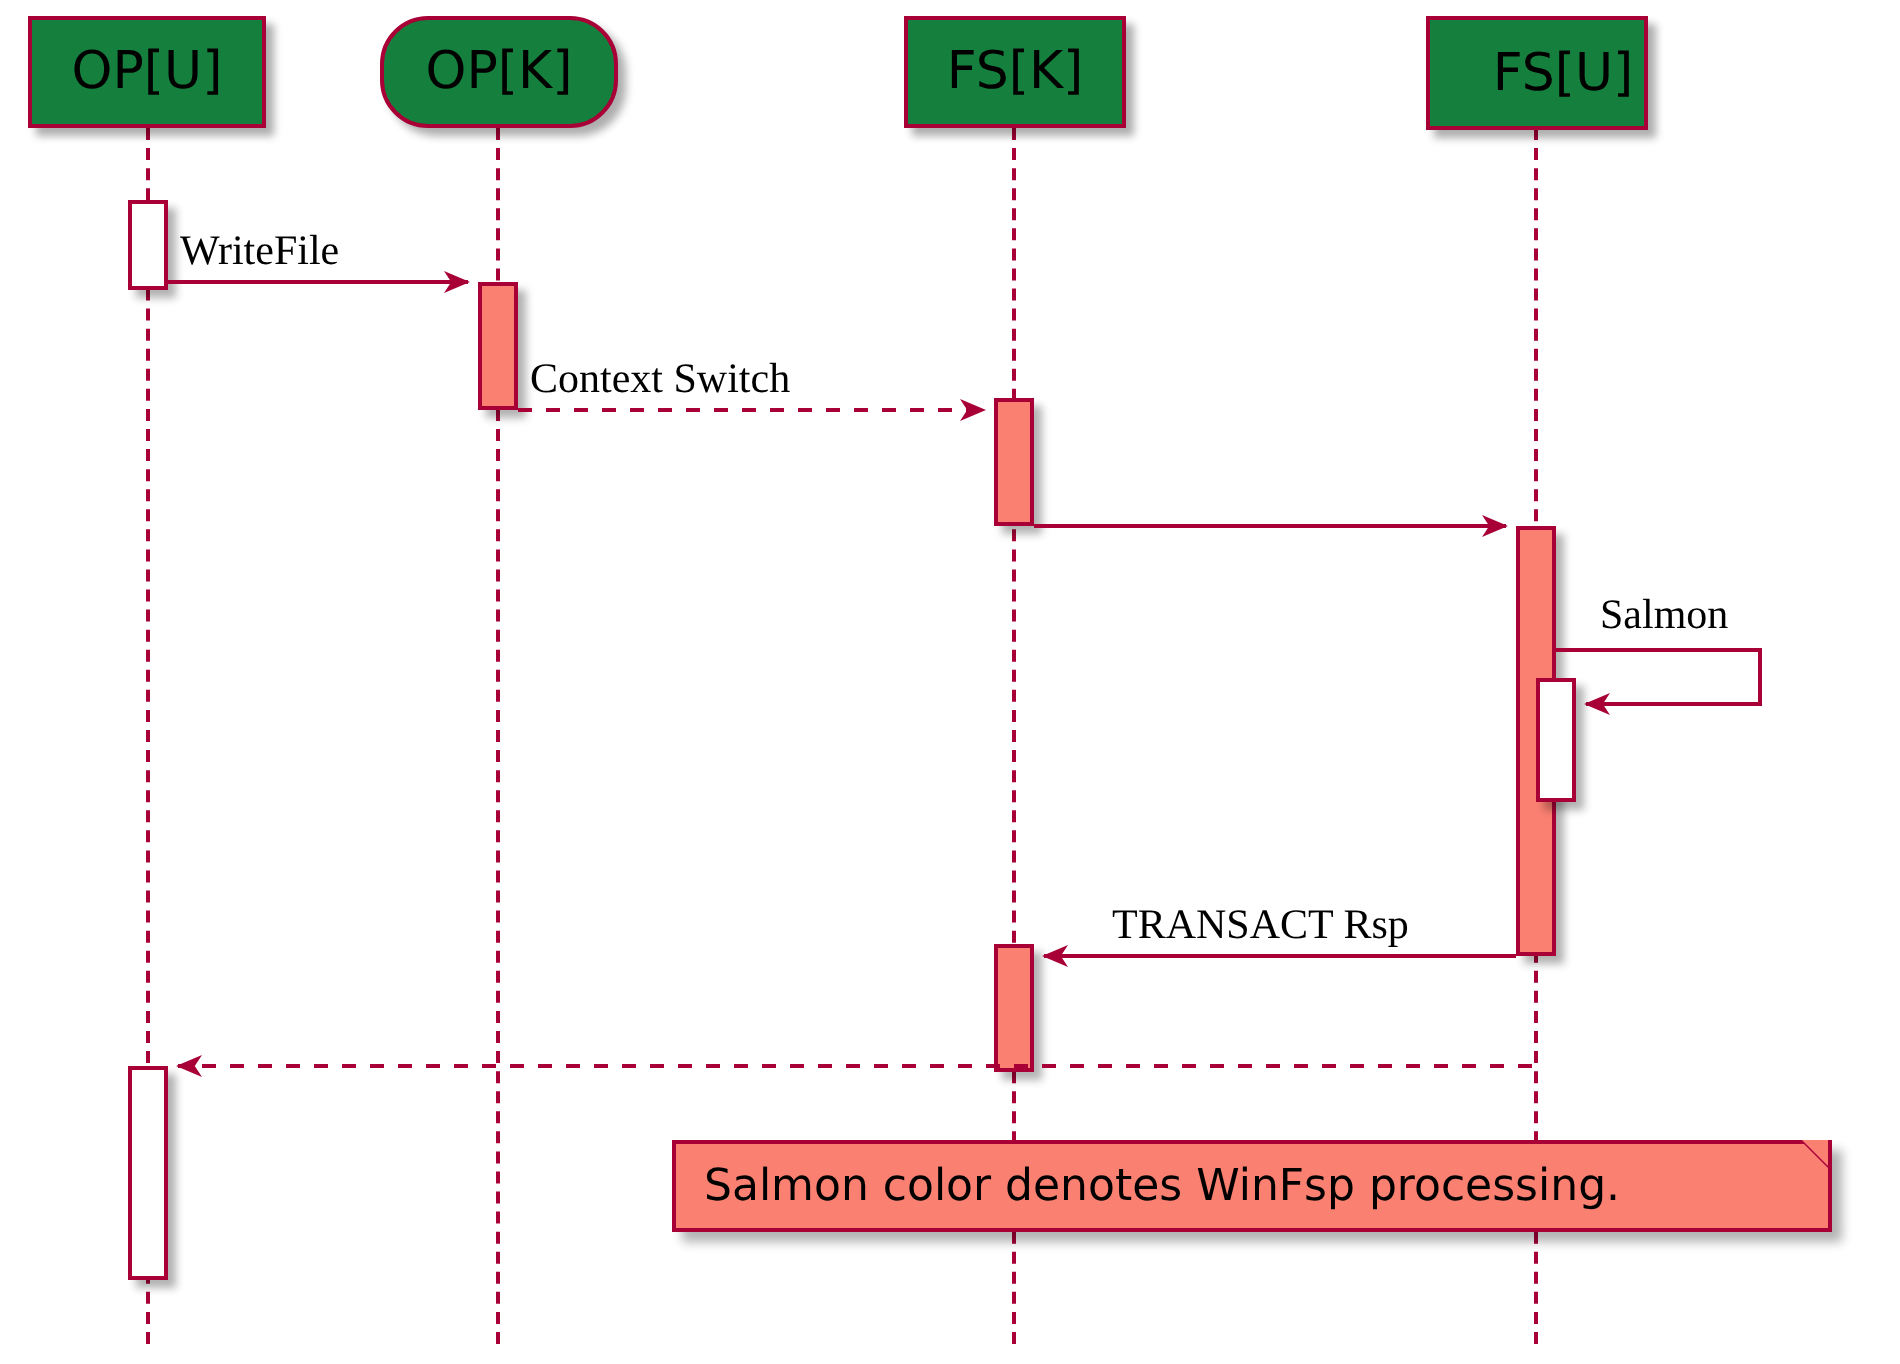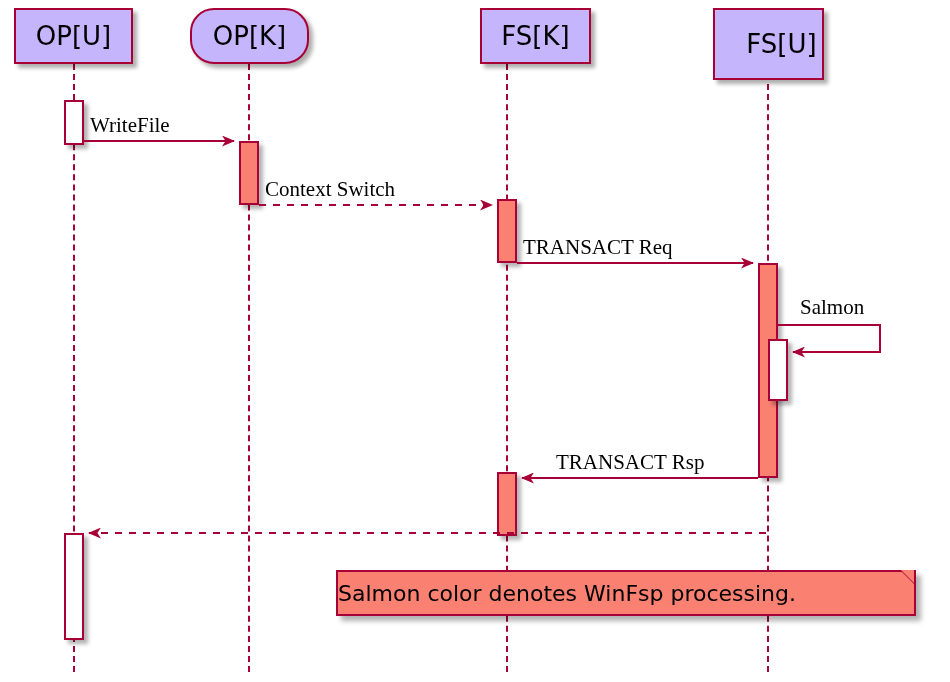--- a/index.html
+++ b/index.html
@@ -13,21 +13,21 @@
     overflow: hidden;
     font-family: "DejaVu Sans", sans-serif;
   }
   #diagram {
     position: absolute;
     left: 0; top: 0;
     width: 950px; height: 682px;
   }
   .lifeline-box {
     position: absolute;
-    background: #c4b5fd;
+    background: #15803d;
     border: 2px solid #A80036;
     box-shadow: 4px 4px 4px rgba(0,0,0,0.32);
     display: flex;
     align-items: center;
     justify-content: center;
     color: #000000;
     font-size: 26px;
     font-family: "DejaVu Sans", sans-serif;
     line-height: 1;
     white-space: nowrap;
@@ -55,20 +55,21 @@
   .note {
     position: absolute;
     background: #FA8072;
     border: 2px solid #A80036;
     box-shadow: 5px 5px 5px rgba(0,0,0,0.30);
     color: #000000;
     font-size: 22px;
     font-family: "DejaVu Sans", sans-serif;
     display: flex;
     align-items: center;
+    padding-left: 14px;
     white-space: nowrap;
   }
   .note-fold {
     position: absolute;
     width: 0; height: 0;
     border-left: 16px solid transparent;
     border-top: 16px solid #A80036;
   }
   .note-fold-inner {
     position: absolute;
@@ -92,24 +93,24 @@
   <div class="lifeline-line" style="left:248px; top:64px; height:608px;"></div>
   <div class="lifeline-line" style="left:506px; top:64px; height:608px;"></div>
   <div class="lifeline-line" style="left:767px; top:64px; height:608px;"></div>
 
   <div class="lifeline-box" style="left:14px; top:8px; width:119px; height:56px;">
     <span>OP[U]</span>
   </div>
   <div class="lifeline-box" style="left:190px; top:8px; width:119px; height:56px;border-radius:24px;">
     <span>OP[K]</span>
   </div>
-  <div class="lifeline-box" style="left:452px; top:8px; width:111px; height:56px;margin-left:28px;">
+  <div class="lifeline-box" style="left:452px; top:8px; width:111px; height:56px;">
     <span>FS[K]</span>
   </div>
-  <div class="lifeline-box" style="left:713px; top:8px; width:111px; height:72px;padding-left:26px;">
+  <div class="lifeline-box" style="left:713px; top:8px; width:111px; height:57px;padding-left:26px;">
     <span>FS[U]</span>
   </div>
 
   <div class="activation white" style="left:64px; top:100px; width:20px; height:45px;"></div>
   <div class="activation salmon" style="left:239px; top:141px; width:20px; height:64px;"></div>
   <div class="activation salmon" style="left:497px; top:199px; width:20px; height:64px;"></div>
   <div class="activation salmon" style="left:758px; top:263px; width:20px; height:215px;"></div>
   <div class="activation white" style="left:768px; top:339px; width:20px; height:62px; z-index:4;"></div>
   <div class="activation salmon" style="left:497px; top:472px; width:20px; height:64px;"></div>
   <div class="activation white" style="left:64px; top:533px; width:20px; height:107px;"></div>
@@ -144,21 +145,20 @@
       <line x1="758" y1="478" x2="522" y2="478" stroke="#A80036" stroke-width="2" marker-end="url(#ah-l)"></line>
     </g>
 
     <g>
       <line x1="766" y1="533" x2="89" y2="533" stroke="#A80036" stroke-width="2" stroke-dasharray="7,7" marker-end="url(#ah-l)"></line>
     </g>
   </svg>
 
   <div class="msg-label" style="left:90px; top:115px;">WriteFile</div>
   <div class="msg-label" style="left:265px; top:179px;text-align:right;">Context Switch</div>
-  <div class="msg-label" style="left:523px; top:237px;">TRANSACT Req</div>
   <div class="msg-label" style="left:800px; top:297px;">Salmon</div>
   <div class="msg-label" style="left:556px; top:452px;">TRANSACT Rsp</div>
 
   <div class="note" style="left:336px; top:570px; width:580px; height:46px;">
     <span>Salmon color denotes WinFsp processing.</span>
   </div>
   <div class="note-fold" style="left:900px; top:570px;"></div>
   <div class="note-fold-inner" style="left:901px; top:570px;"></div>
 
 </div>

